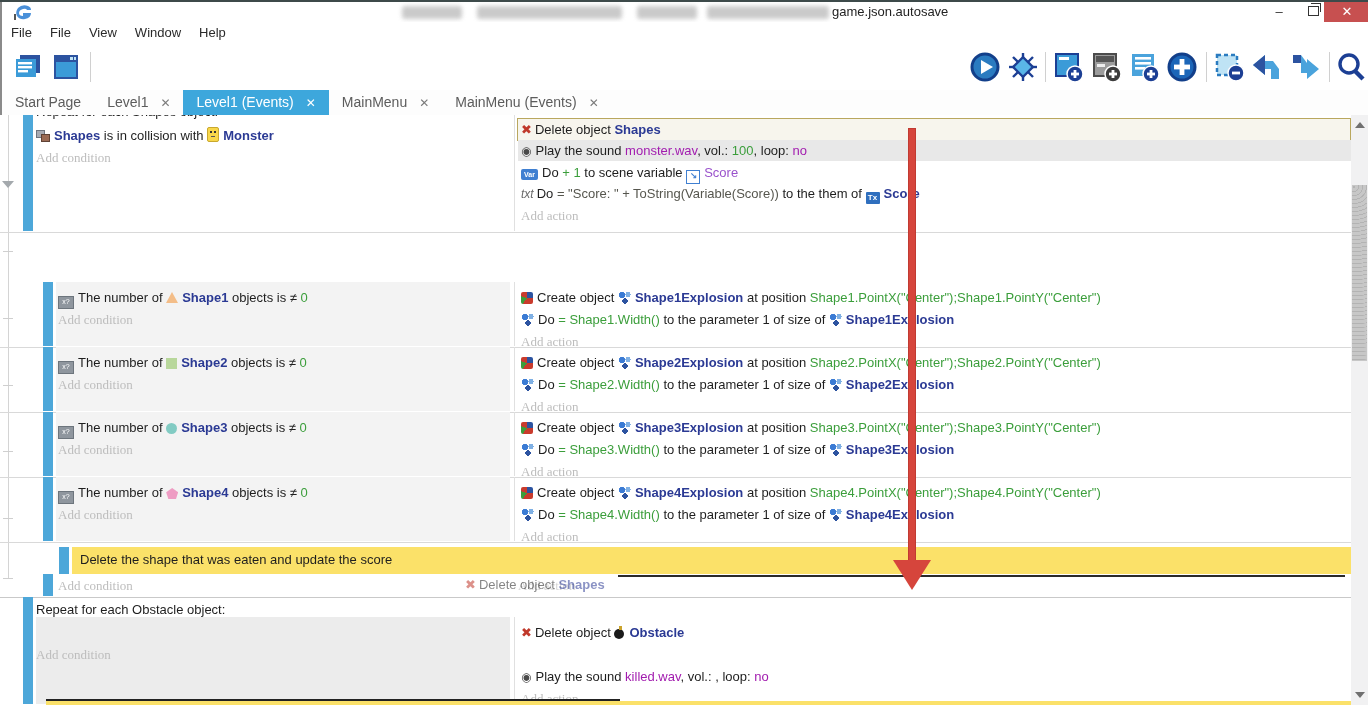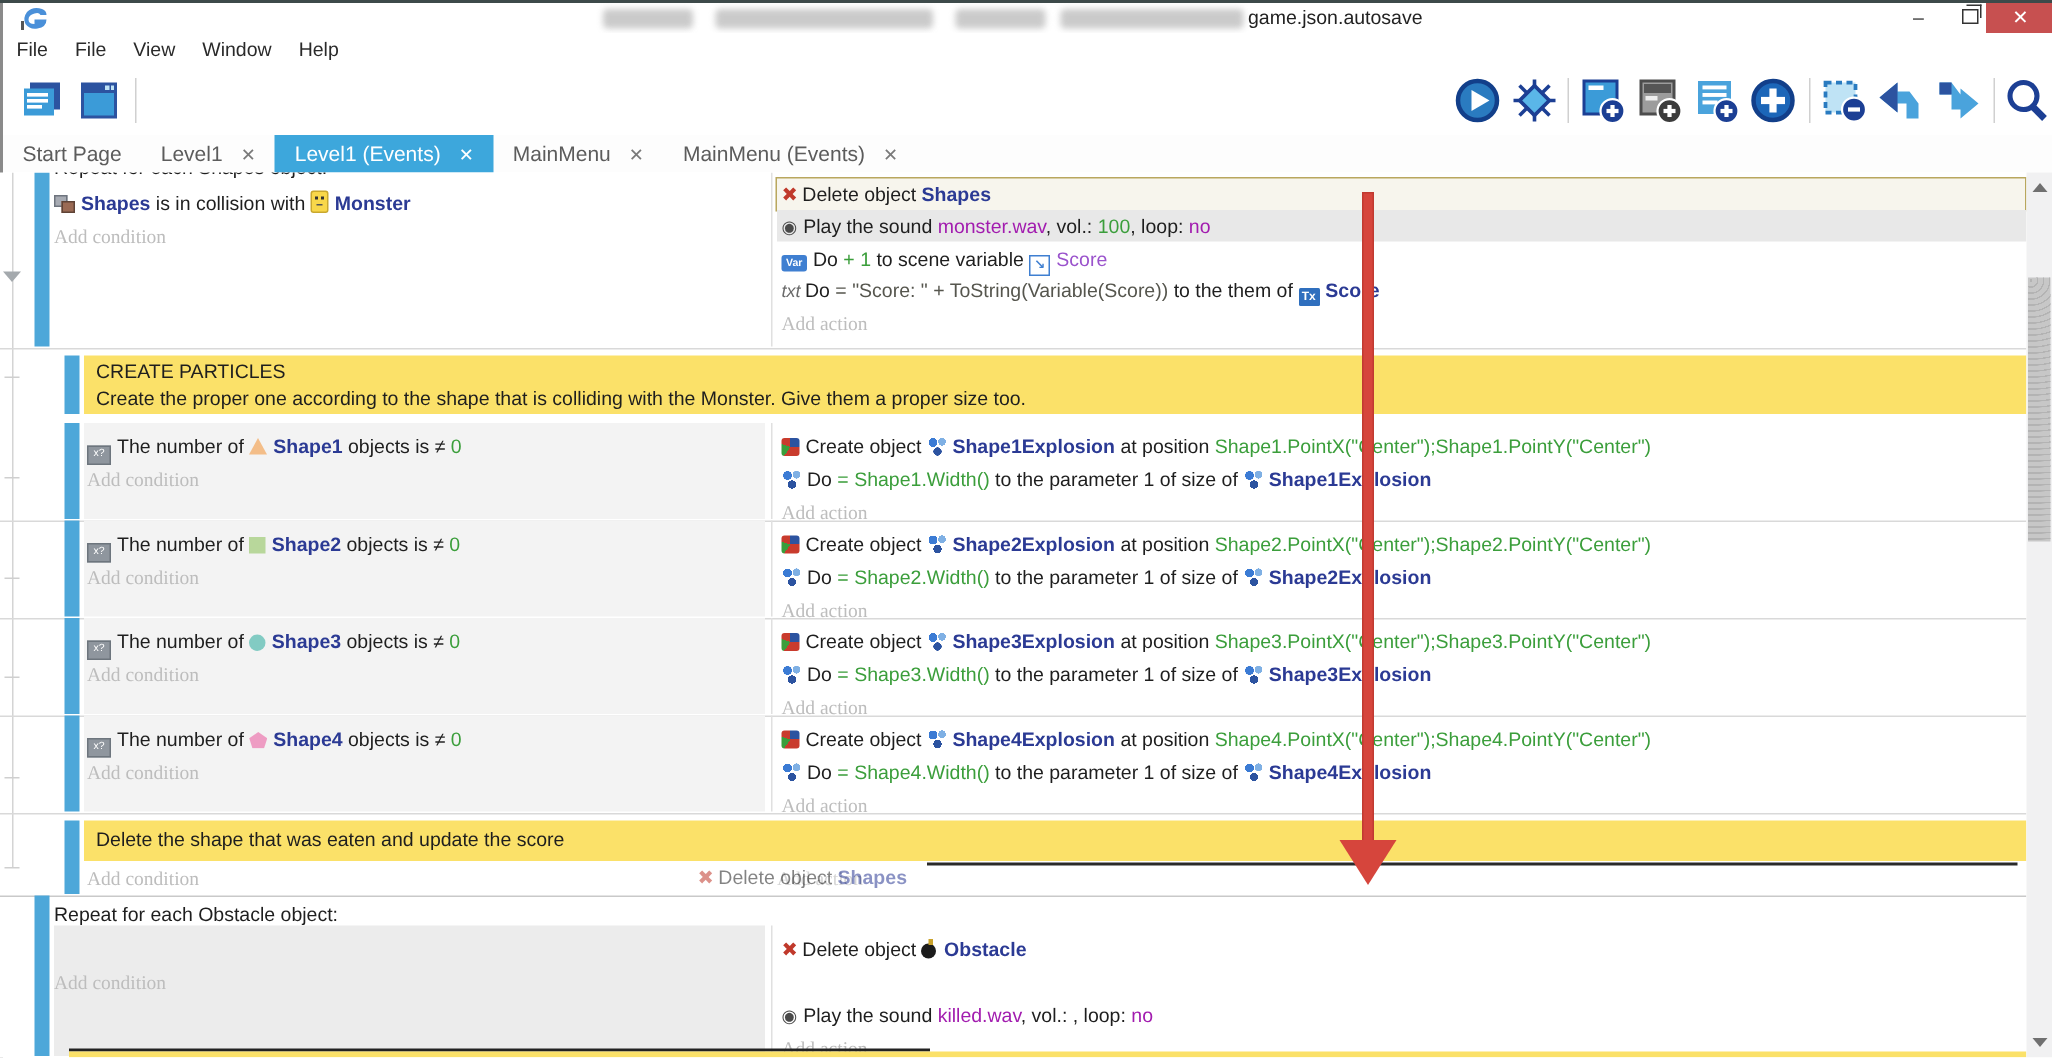--- a/index.html
+++ b/index.html
@@ -235,25 +235,20 @@
       <div class="rowline" style="left: 36px; top: 10px;"><span class="ic ic-collision"></span><span class="t-o">Shapes</span><span class="t-p"> is in collision with </span><span class="ic ic-monster"></span><span class="t-o">Monster</span></div>
       <div class="rowline placeholder" style="left: 36px; top: 32px;">Add condition</div>
       <div class="sel-box" style="top: 3px;"></div>
       <div class="rowline" style="left: 521px; top: 4px;"><span class="ic ic-delete">✖</span><span class="t-p">Delete object </span><span class="t-o">Shapes</span></div>
       <div class="hl-row" style="top: 25px;"></div>
       <div class="rowline" style="left: 521px; top: 25px;"><span class="ic ic-sound">◉</span><span class="t-p">Play the sound </span><span class="t-d">monster.wav</span><span class="t-p">, vol.: </span><span class="t-g">100</span><span class="t-p">, loop: </span><span class="t-d">no</span></div>
       <div class="rowline" style="left: 521px; top: 47px;"><span class="ic ic-var">Var</span><span class="t-p">Do </span><span class="t-g">+ 1</span><span class="t-p"> to scene variable </span><span class="ic ic-scenevar">↘</span><span class="t-v">Score</span></div>
       <div class="rowline" style="left: 521px; top: 68px;"><span class="ic ic-txt">txt</span><span class="t-p">Do </span><span class="t-e">= "Score: " + ToString(Variable(Score))</span><span class="t-p"> to the them of </span><span class="ic ic-textobj">Tx</span><span class="t-o">Score</span></div>
       <div class="rowline placeholder" style="left: 521px; top: 90px;">Add action</div>
     </div>
-    <div class="blk comment" style="top: 122px; height: 39px; left: 56px; width: 1295px;">
-      <div class="bar" style="left: -13px; top: 0px; height: 39px;"></div>
-      <div class="c-title" style="left: 8px;">CREATE PARTICLES</div>
-      <div class="c-body" style="left: 8px;">Create the proper one according to the shape that is colliding with the Monster. Give them a proper size too.</div>
-    </div>
     <div class="blk blk-border" style="top: 167px; height: 65px;">
       <div class="bar" style="left: 43px; top: 0px; height: 64px;"></div>
       <div class="condbg" style="left: 56px; top: 0px; width: 454px; height: 64px; background: rgb(243, 243, 243);"></div>
       <div class="coldiv" style="top: 0px; height: 64px;"></div>
       <div class="rowline" style="left: 58px; top: 5px;"><span class="ic ic-count">x?</span><span class="t-p">The number of </span><span class="ic ic-shape1"></span><span class="t-o">Shape1</span><span class="t-p"> objects is </span><span class="t-p">≠ </span><span class="t-g">0</span></div>
       <div class="rowline placeholder" style="left: 58px; top: 27px;">Add condition</div>
       <div class="rowline" style="left: 521px; top: 5px;"><span class="ic ic-create"></span><span class="t-p">Create object </span><span class="ic ic-particle"></span><span class="t-o">Shape1Explosion</span><span class="t-p"> at position </span><span class="t-g">Shape1.PointX("Center");Shape1.PointY("Center")</span></div>
       <div class="rowline" style="left: 521px; top: 27px;"><span class="ic ic-particle"></span><span class="t-p">Do </span><span class="t-g">= Shape1.Width()</span><span class="t-p"> to the parameter 1 of size of </span><span class="ic ic-particle"></span><span class="t-o">Shape1Explosion</span></div>
       <div class="rowline placeholder" style="left: 521px; top: 49px;">Add action</div>
     </div>
@@ -280,21 +275,21 @@
     <div class="blk blk-border" style="top: 362px; height: 65px;">
       <div class="bar" style="left: 43px; top: 0px; height: 64px;"></div>
       <div class="condbg" style="left: 56px; top: 0px; width: 454px; height: 64px; background: rgb(243, 243, 243);"></div>
       <div class="coldiv" style="top: 0px; height: 64px;"></div>
       <div class="rowline" style="left: 58px; top: 5px;"><span class="ic ic-count">x?</span><span class="t-p">The number of </span><span class="ic ic-shape4"></span><span class="t-o">Shape4</span><span class="t-p"> objects is </span><span class="t-p">≠ </span><span class="t-g">0</span></div>
       <div class="rowline placeholder" style="left: 58px; top: 27px;">Add condition</div>
       <div class="rowline" style="left: 521px; top: 5px;"><span class="ic ic-create"></span><span class="t-p">Create object </span><span class="ic ic-particle"></span><span class="t-o">Shape4Explosion</span><span class="t-p"> at position </span><span class="t-g">Shape4.PointX("Center");Shape4.PointY("Center")</span></div>
       <div class="rowline" style="left: 521px; top: 27px;"><span class="ic ic-particle"></span><span class="t-p">Do </span><span class="t-g">= Shape4.Width()</span><span class="t-p"> to the parameter 1 of size of </span><span class="ic ic-particle"></span><span class="t-o">Shape4Explosion</span></div>
       <div class="rowline placeholder" style="left: 521px; top: 49px;">Add action</div>
     </div>
-    <div class="blk comment" style="top: 432px; height: 27px; left: 56px; width: 1295px;">
+    <div class="blk comment" style="top: 432px; height: 27px; left: 72px; width: 1295px;">
       <div class="bar" style="left: -13px; top: 0px; height: 27px;"></div>
       <div class="c-title" style="left: 8px; top: 5px;">Delete the shape that was eaten and update the score</div>
     </div>
     <div class="blk" style="top: 459px; height: 23px; border-bottom: 1px solid rgb(201, 201, 201);">
       <div class="bar" style="left: 43px; top: 0px; height: 22px;"></div>
       <div class="rowline placeholder" style="left: 58px; top: 1px;">Add condition</div>
       <div class="rowline placeholder" style="left: 518px; top: 1px;">Add action</div>
       <div class="insert-line" style="left: 618px; top: 1px; width: 727px;"></div>
       <div class="rowline ghost" style="left: 462px; top: 0px;"><span class="ic ic-delete">✖</span><span class="t-p">Delete object </span><span class="t-o">Shapes</span></div>
     </div>

